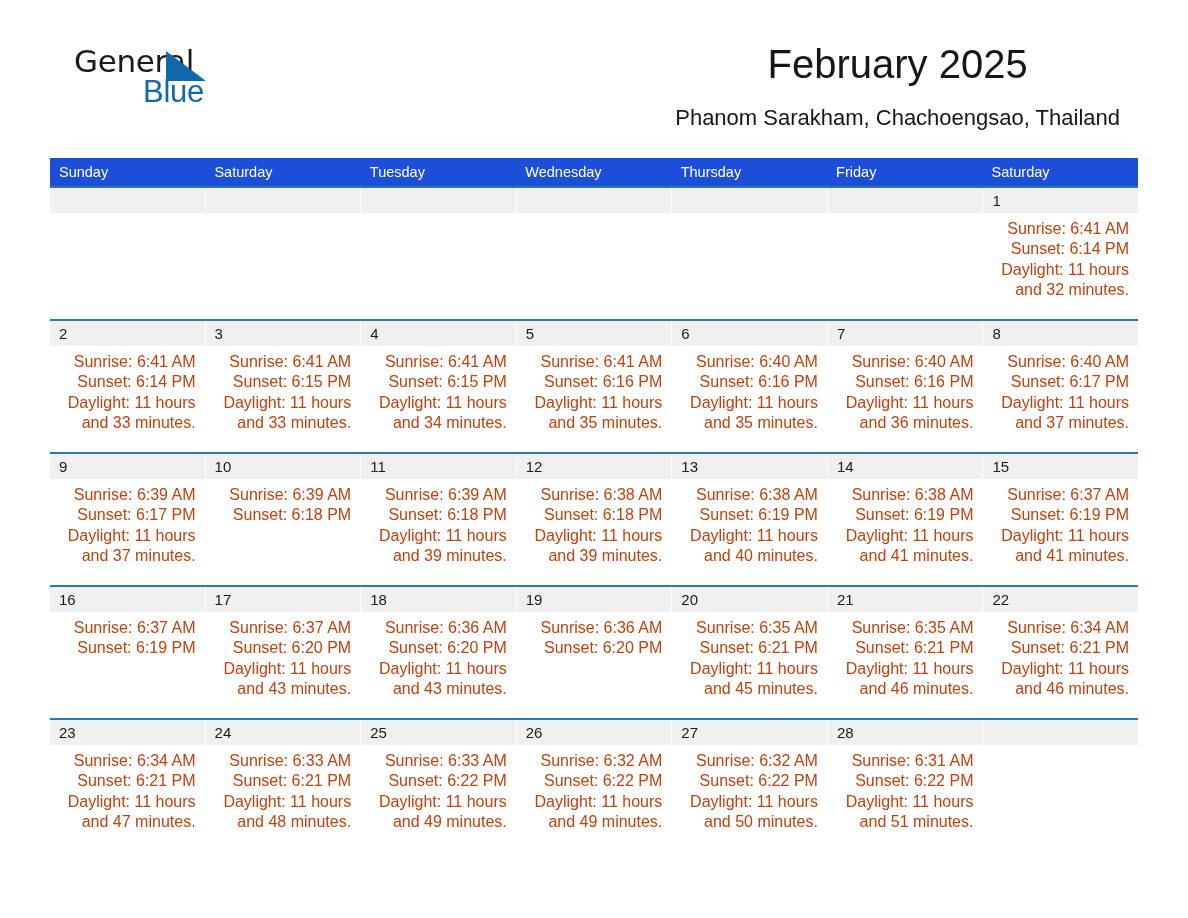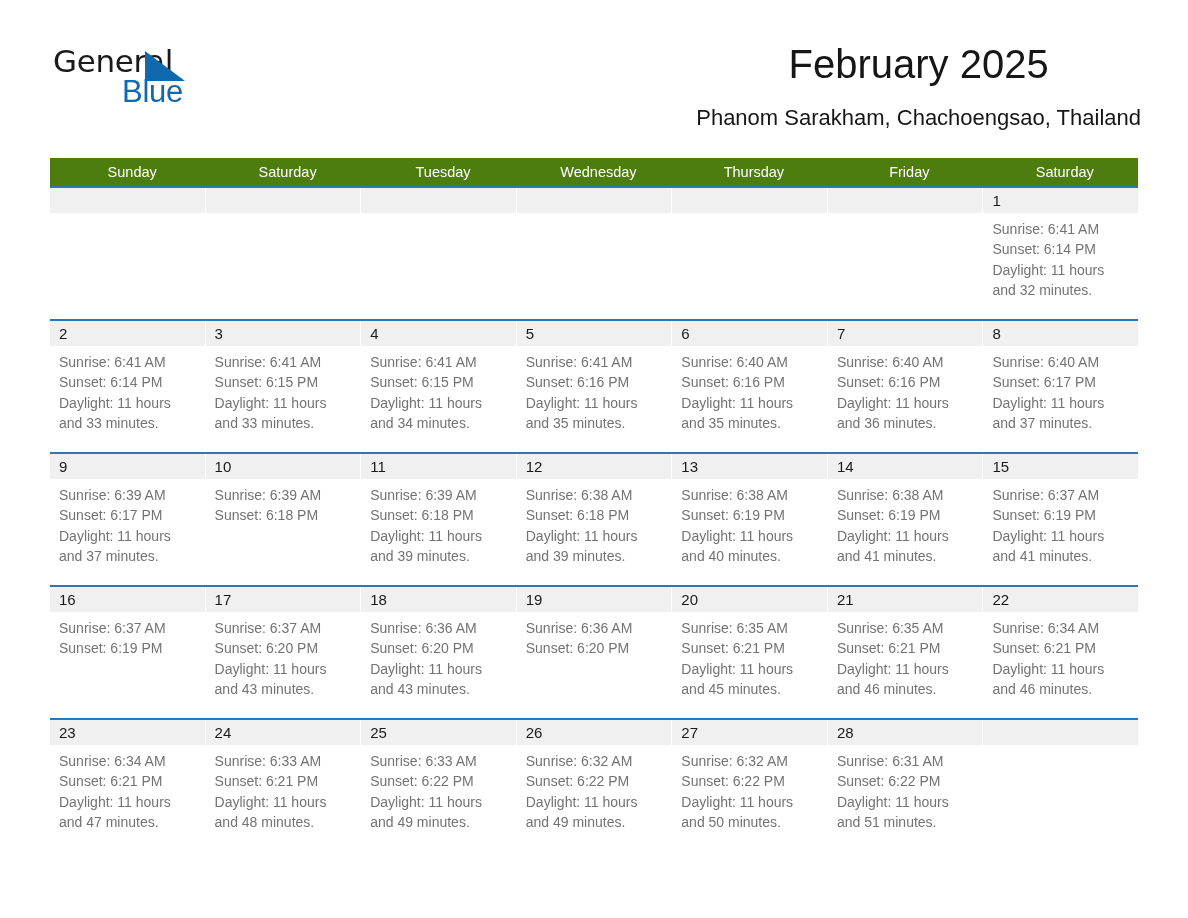--- a/index.html
+++ b/index.html
@@ -13,21 +13,21 @@
     font-family: "Liberation Sans", sans-serif;
     color: #000000;
     overflow: hidden;
   }
 
   .page {
     position: relative;
     width: 1188px;
     height: 918px;
     box-sizing: border-box;
-    padding: 0 45px;
+    padding: 0 66px;
   }
 
   
   .topbar {
     display: flex;
     align-items: flex-start;
     justify-content: space-between;
     padding-top: 44px;
     height: 74px;
   }
@@ -93,23 +93,22 @@
   
   .calendar {
     position: absolute;
     left: 50px;
     top: 158px;
     width: 1088px;
   }
 
   .weekdays {
     display: flex;
-    background: #4d7c0f;
+    background: #1d4ed8;
     height: 28px;
-    text-align: center;
   }
   .weekday {
     flex: 1 1 0;
     color: #ffffff;
     font-size: 14.5px;
     line-height: 28px;
     padding-left: 9px;
     box-sizing: border-box;
     white-space: nowrap;
   }
@@ -141,23 +140,24 @@
     padding-left: 9px;
   }
   .daynum {
     font-size: 15px;
     color: #1a1a1a;
     line-height: 25px;
   }
 
   .dayinfo {
     padding: 6px 9px 0 9px;
-    font-size: 14px;
+    font-size: 16px;
     line-height: 20.4px;
-    color: #737373;
+    color: #c2410c;
+    text-align: right;
   }
   .dayinfo div { white-space: nowrap; }
   .dayinfo .daylight { white-space: normal; }
 </style>
 </head>
 <body>
 
 <div class="page">
 
   <div class="topbar">

